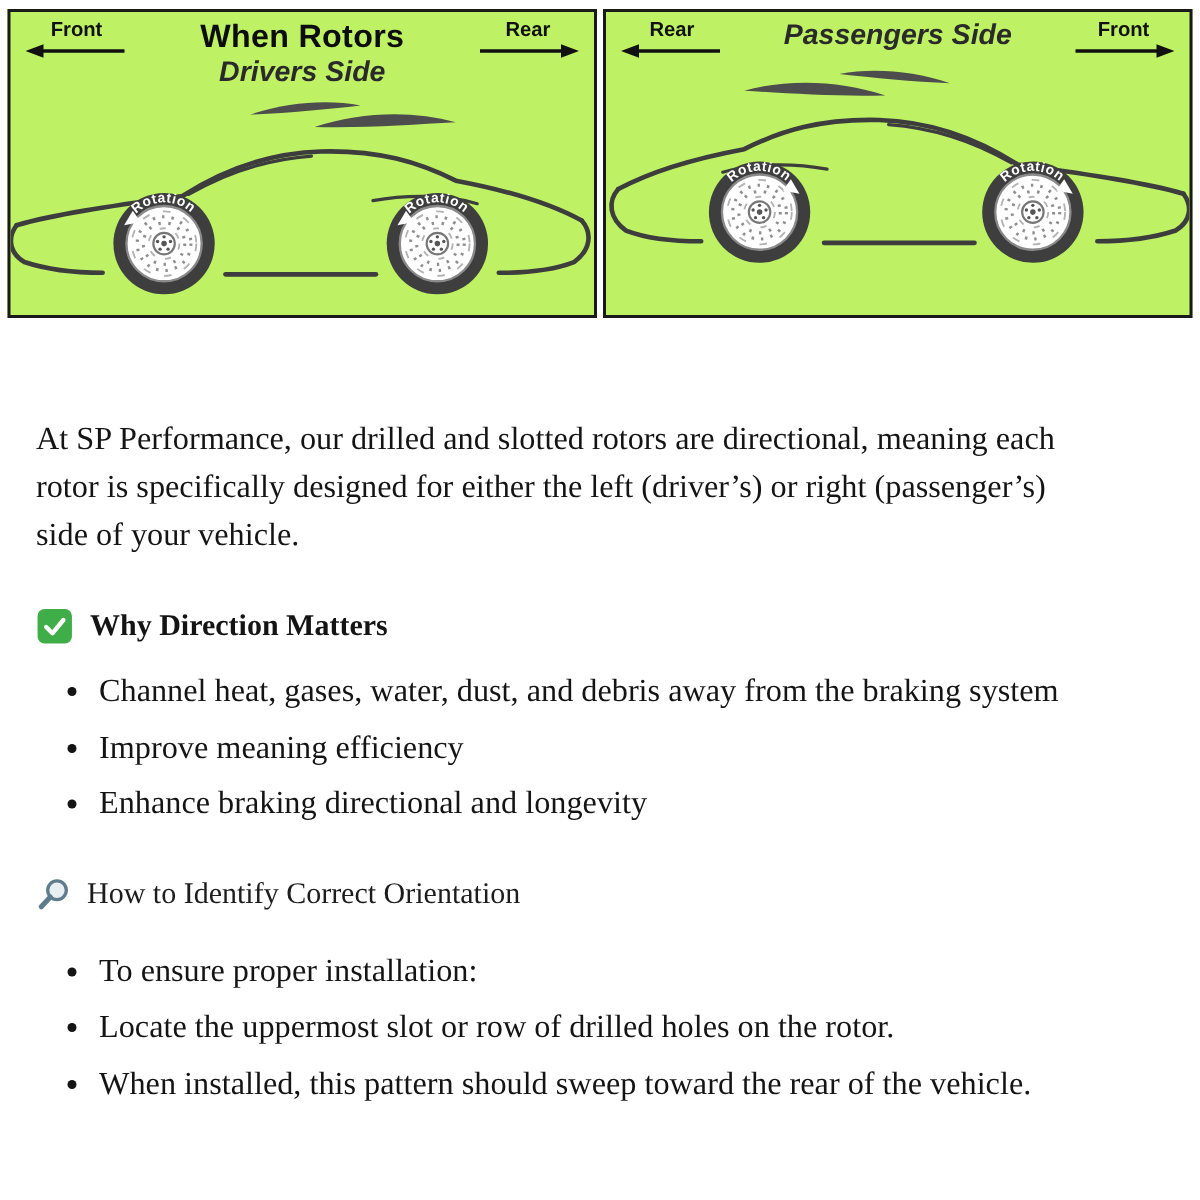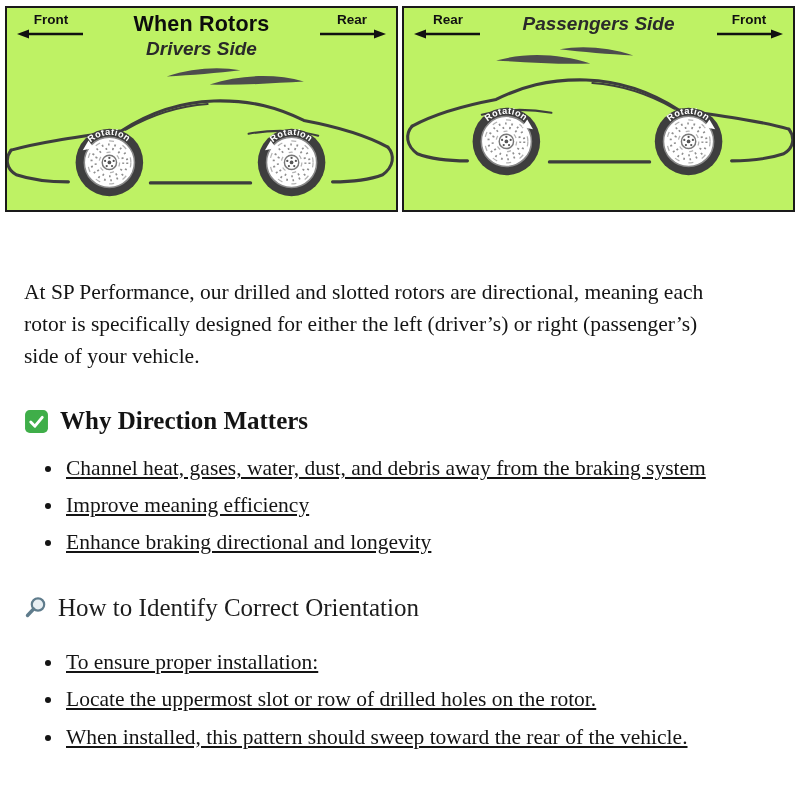--- a/index.html
+++ b/index.html
@@ -61,31 +61,30 @@
     padding: 12px 24px 24px 24px;
     font-size: 21.5px;
     line-height: 1.5;
     margin-top: 44px;
   }
   .intro { margin: 8px 0 0 0; }
   .section-head {
     display: flex;
     align-items: center;
     gap: 11px;
-    font-size: 25px;
+    font-size: 20px;
     font-weight: bold;
     margin: 30px 0 4px 0;
   }
   .section-head.normal { font-weight: normal; color: #1c1c1c; gap: 10px; }
   .section-head .icon { display: inline-flex; flex: 0 0 auto; }
   .lead { margin: 18px 0 0 0; }
   ul.bullets {
     margin: 12px 0 0 0;
     padding-left: 40px;
-    text-decoration: underline;
   }
   ul.bullets li { margin: 5px 0; padding-left: 2px; }
   ul.bullets.spaced { margin-top: 20px; }
 </style>
 </head>
 <body>
 
 <div class="page">
 
   <div class="diagram-row">

